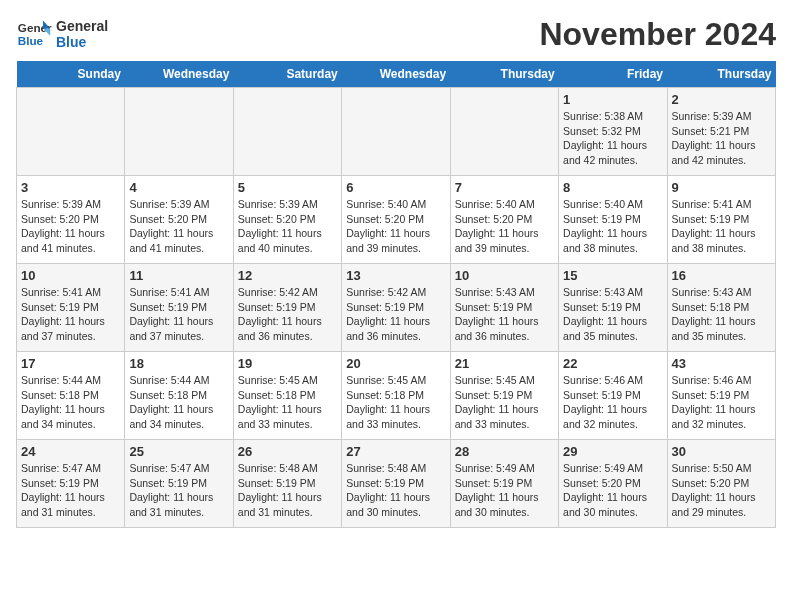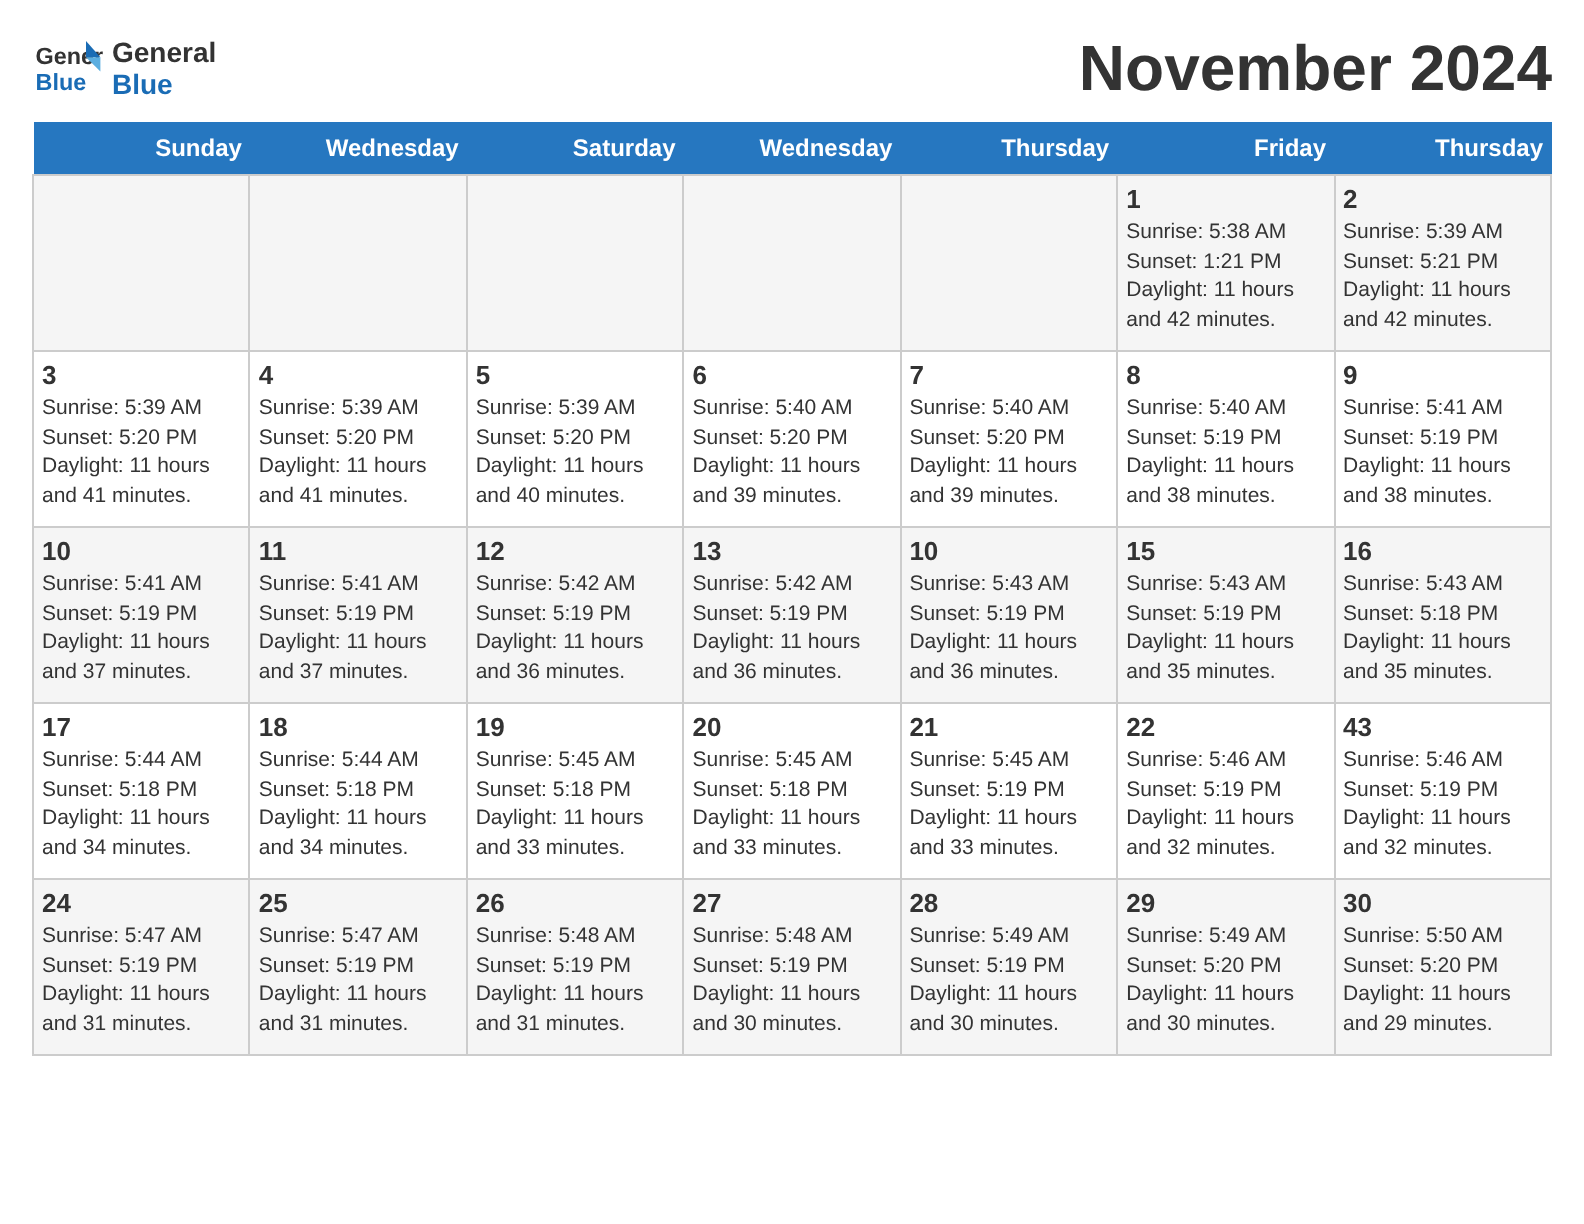--- a/index.html
+++ b/index.html
@@ -116,21 +116,21 @@
   <tbody id="calendar-body">
   <tr>
         <td class="empty"></td>
         <td class="empty"></td>
         <td class="empty"></td>
         <td class="empty"></td>
         <td class="empty"></td>
         <td>
           <span class="day-num">1</span>
           <div class="day-info" style="white-space: pre-line;">Sunrise: 5:38 AM
-Sunset: 1:21 PM
+Sunset: 5:32 PM
 Daylight: 11 hours and 42 minutes.</div>
         </td>
         <td>
           <span class="day-num">2</span>
           <div class="day-info" style="white-space: pre-line;">Sunrise: 5:39 AM
 Sunset: 5:21 PM
 Daylight: 11 hours and 42 minutes.</div>
         </td>
       </tr>
       <tr>

